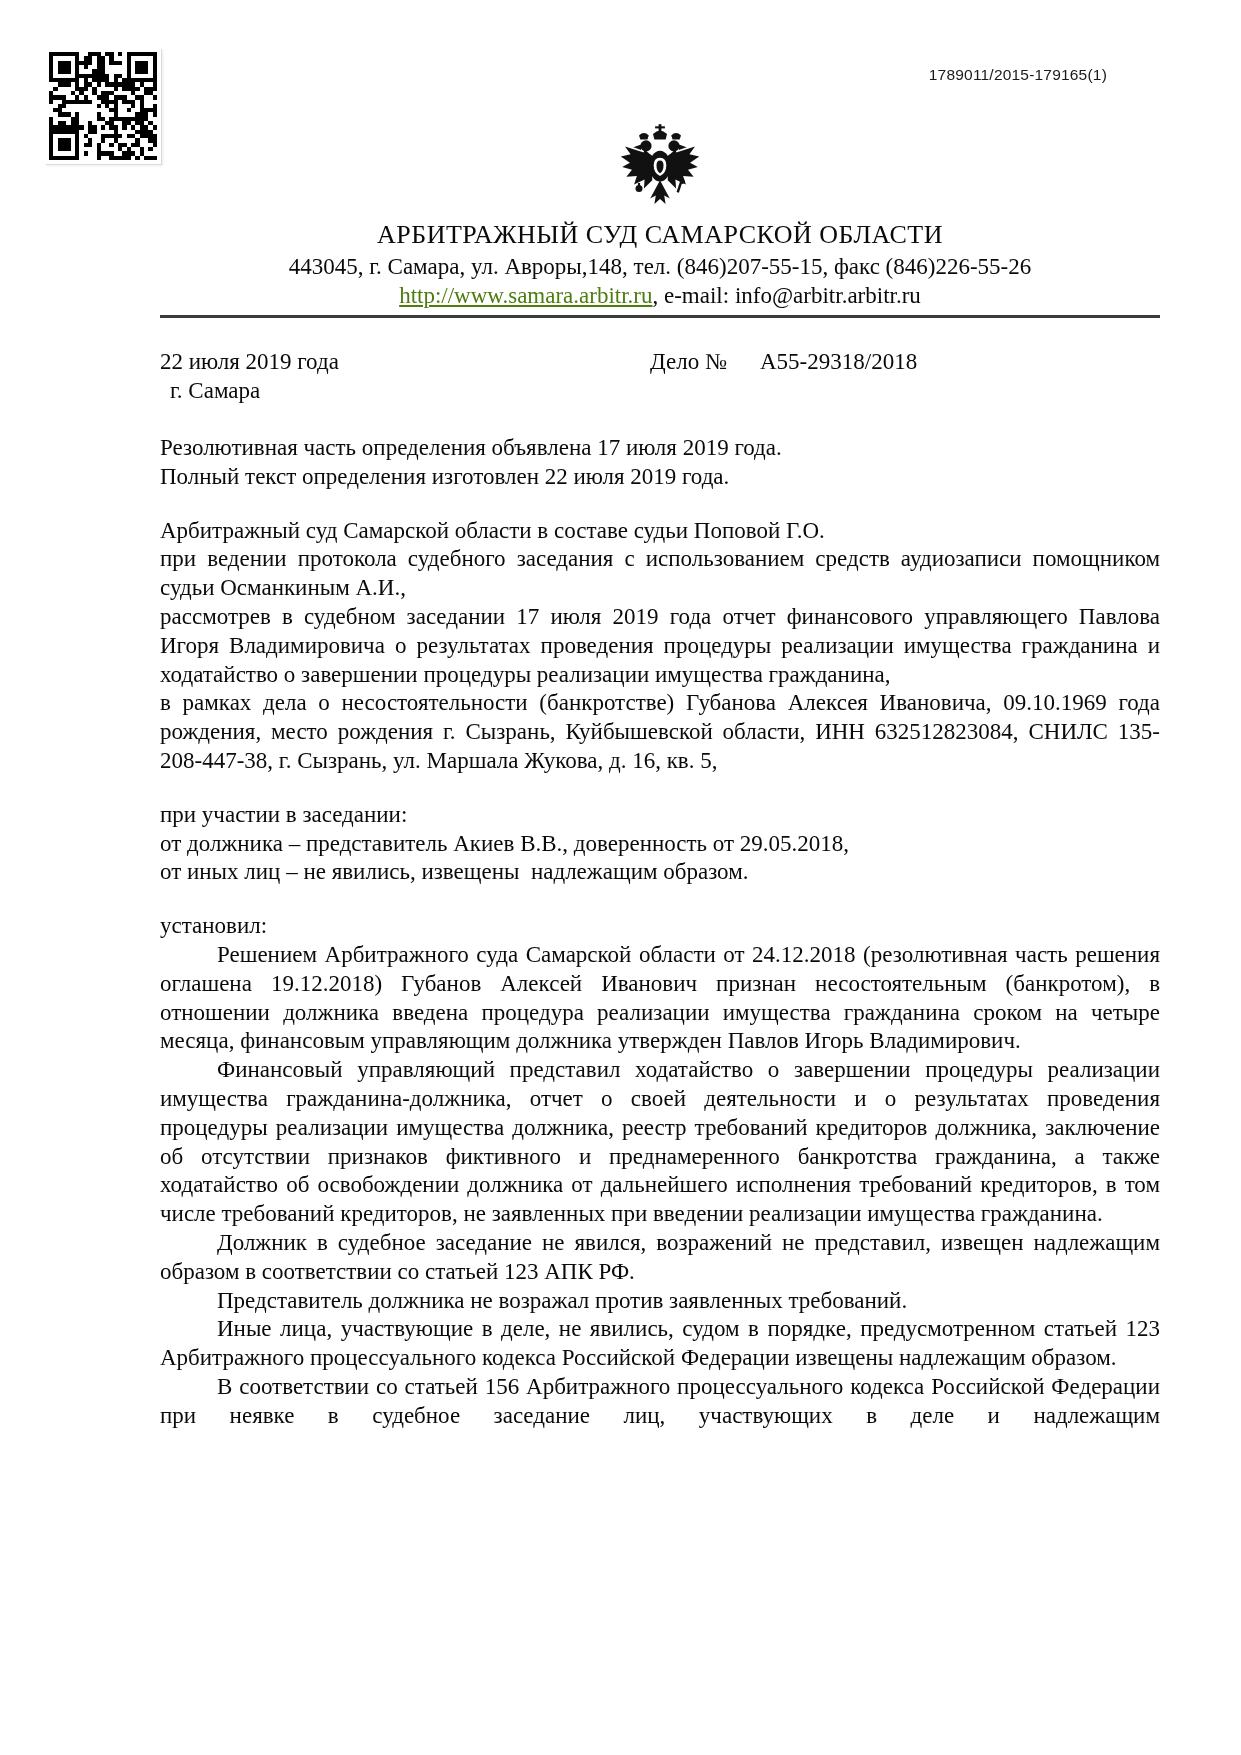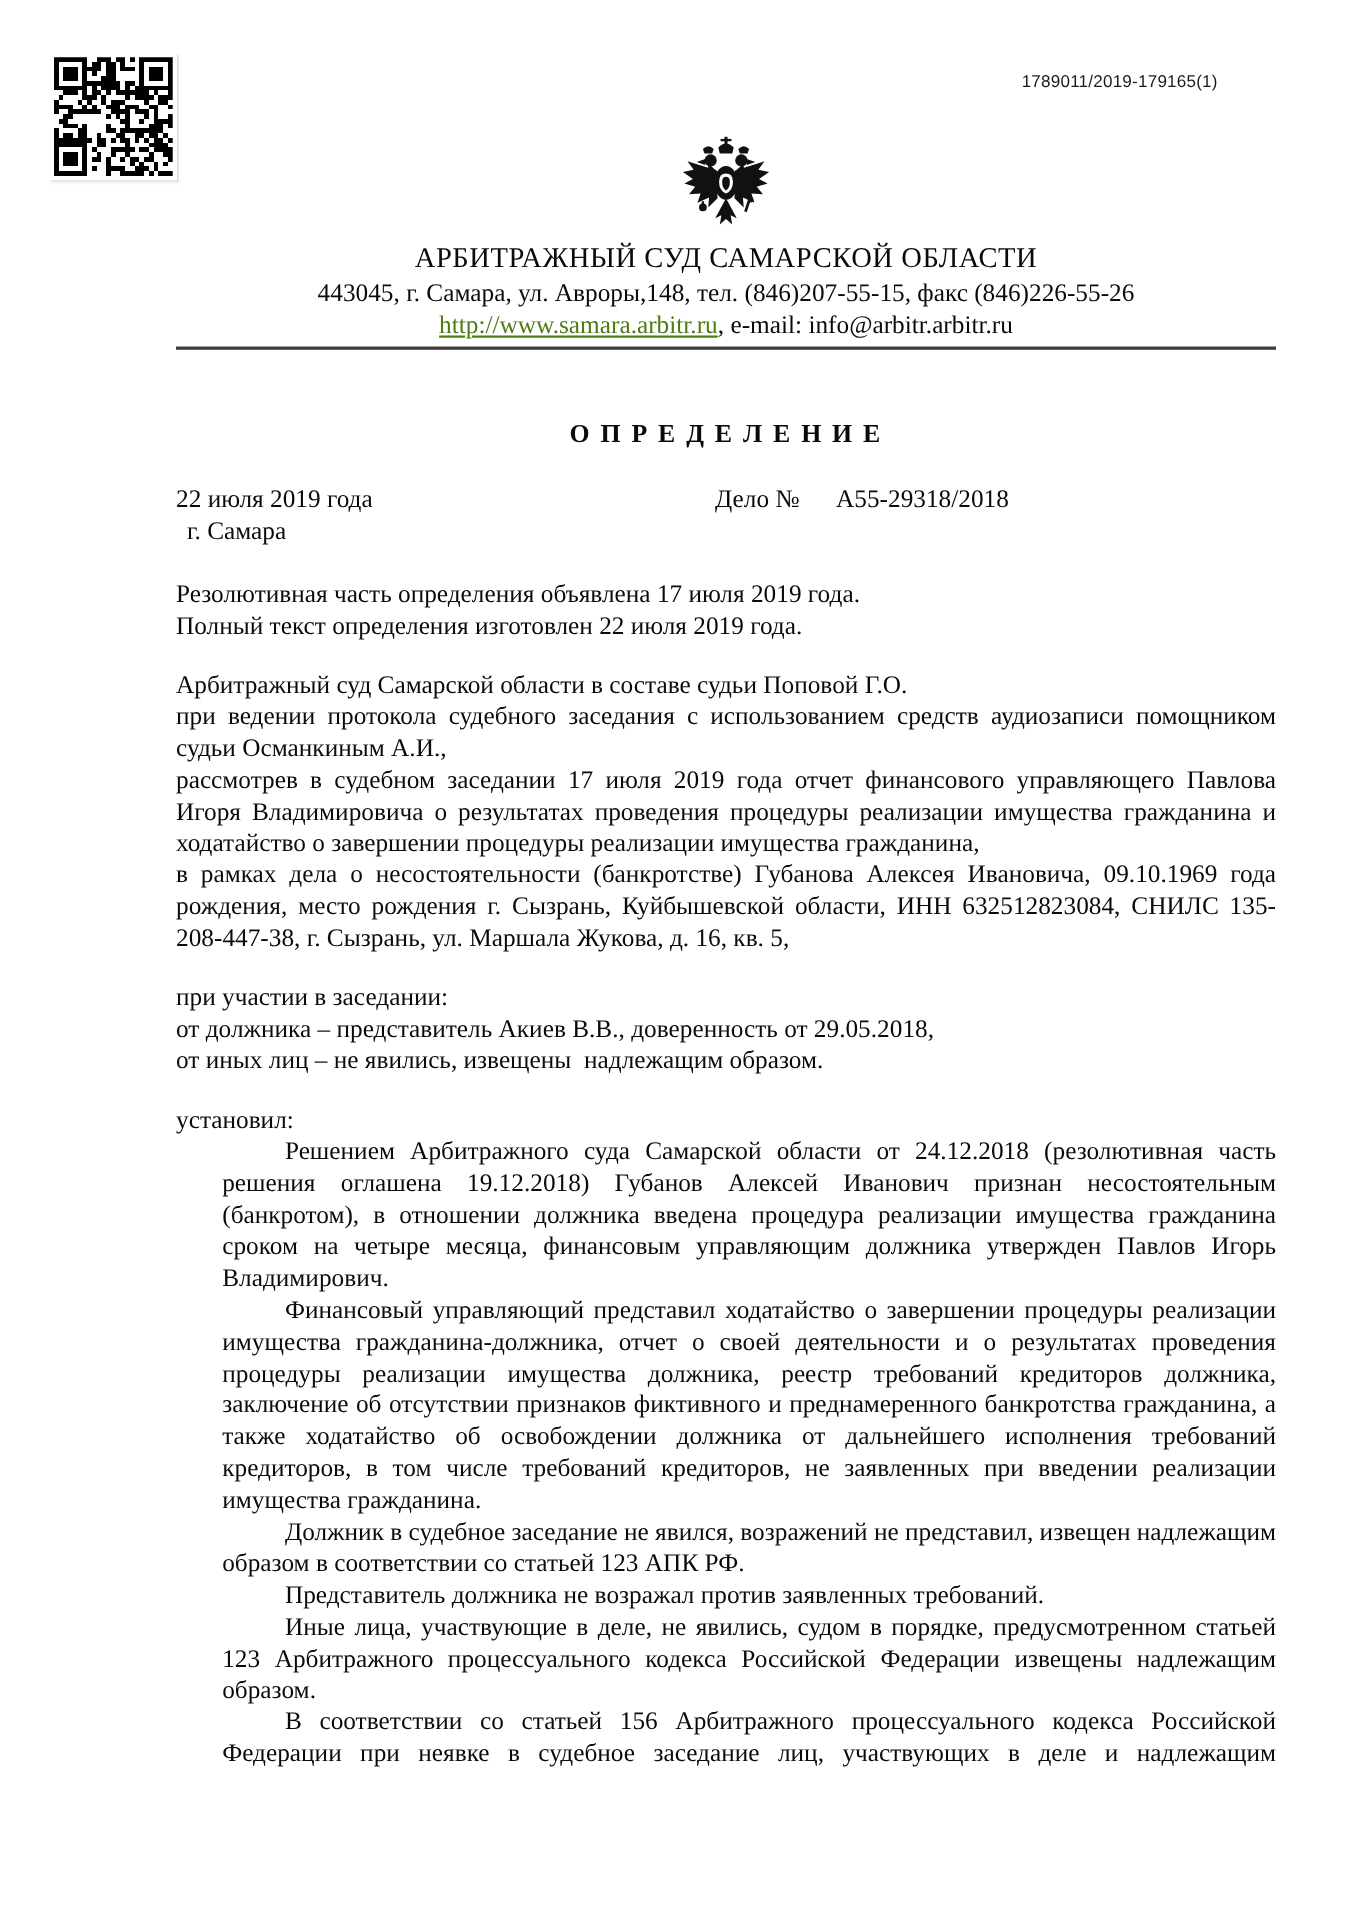--- a/index.html
+++ b/index.html
@@ -83,21 +83,21 @@
   .case-row .case-number { position:absolute; left:600px; top:0; }
   .city-row { font-size:23px; line-height:29px; height:29px;margin-left:10px; }
 
   .body-text {
     margin-top:29px;
     font-size:23px;
     line-height:28.8px;
     text-align:justify;
   }
   .body-text p { margin:0; padding:0; }
-  .body-text p.indent { text-indent:57px;margin-left:42px; }
+  .body-text p.indent { text-indent:57px; }
   .body-text p.space-before { margin-top:25px; }
   .body-text p.justify-last { text-align-last:justify; }
 </style>
 </head>
 <body>
 
 <div class="page">
 
   <div class="qr">
     <svg id="qr-svg" viewBox="0 0 25 25" shape-rendering="crispEdges">
@@ -439,21 +439,21 @@
           <rect x="17" y="24" width="1" height="1"></rect>
           <rect x="18" y="24" width="1" height="1"></rect>
           <rect x="20" y="24" width="1" height="1"></rect>
           <rect x="22" y="24" width="1" height="1"></rect>
           <rect x="23" y="24" width="1" height="1"></rect>
           <rect x="24" y="24" width="1" height="1"></rect>
         </g>
       </svg>
   </div>
 
-  <div class="doc-number">1789011/2019-179165(1)</div>
+  <div class="doc-number">1789011/2015-179165(1)</div>
 
   <div class="content">
 
     <div class="emblem-wrap">
       <svg width="84" height="90" viewBox="0 0 120 128" fill="#111">
 
         <rect x="58" y="0" width="4" height="10"></rect>
         <rect x="53" y="3" width="14" height="3"></rect>
         <path d="M50 14 Q60 4 70 14 L68 22 L52 22 Z"></path>
 
@@ -488,21 +488,20 @@
       </svg>
     </div>
 
     <div class="court-name">АРБИТРАЖНЫЙ СУД САМАРСКОЙ ОБЛАСТИ</div>
     <div class="address-line">443045, г. Самара, ул. Авроры,148, тел. (846)207-55-15, факс (846)226-55-26</div>
     <div class="url-line">
       <a href="#">http://www.samara.arbitr.ru</a><span>, e-mail: info@arbitr.arbitr.ru</span>
     </div>
     <hr class="head-rule">
 
-    <div class="page-title">О П Р Е Д Е Л Е Н И Е</div>
 
     <div class="case-row">
       <span class="case-date">22 июля 2019 года</span>
       <span class="case-label">Дело №</span>
       <span class="case-number">А55-29318/2018</span>
     </div>
     <div class="city-row">г. Самара</div>
 
     <div class="body-text">
 

